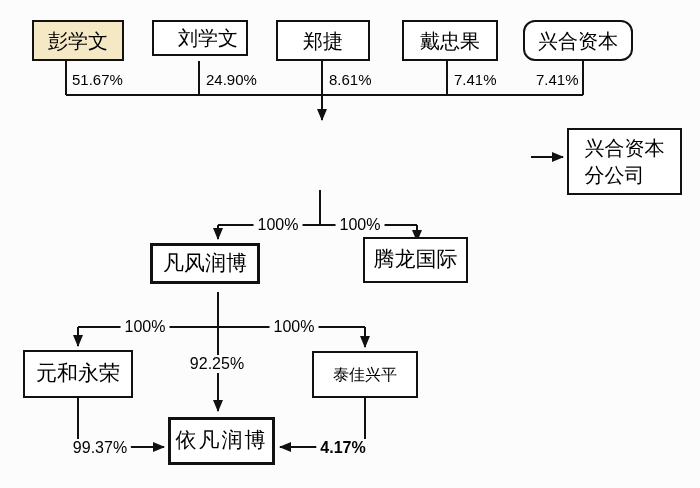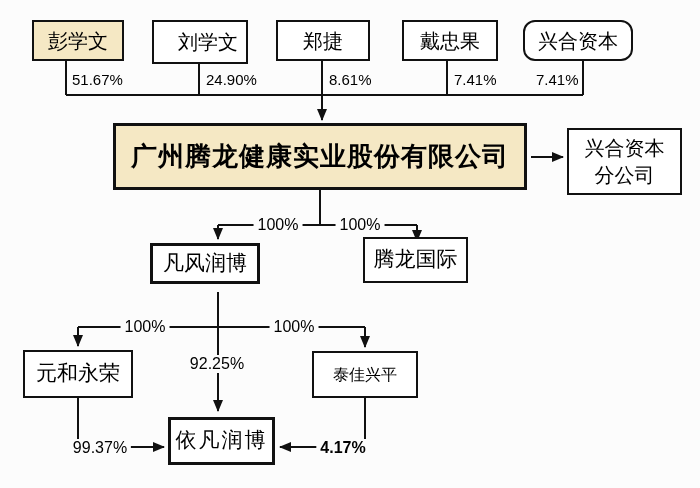--- a/index.html
+++ b/index.html
@@ -12,30 +12,30 @@
     font-family:"Liberation Serif","DejaVu Serif",serif;
     color:#000;
   }
   #connectors{position:absolute;left:0;top:0;width:700px;height:488px;}
 
   .node{
     position:absolute;
     border:2.5px solid #111;
     background:#ffffff;
     display:flex;align-items:center;justify-content:center;
-    text-align:center;
+    text-align:left;
     font-size:20px;
     box-sizing:border-box;
     line-height:1.2;
   }
   .node.hl{background:#f5e8c4;}
   .node.thick{border-width:3px;}
 
   #sh-0{left:32px;top:20px;width:92px;height:41px;}
-  #sh-1{left:152px;top:20px;width:96px;height:44px;padding-left:16px;}
+  #sh-1{left:152px;top:20px;width:96px;height:36px;padding-left:16px;}
   #sh-2{left:276px;top:20px;width:94px;height:41px;}
   #sh-3{left:402px;top:20px;width:96px;height:41px;}
   #sh-4{left:523px;top:20px;width:110px;height:41px;border-radius:12px;}
 
   #main-co{left:113px;top:123px;width:414px;height:67px;font-size:26px;font-weight:bold;letter-spacing:1px;}
   #branch-co{left:567px;top:128px;width:115px;height:67px;font-size:20px;line-height:1.35;}
 
   #t1-0{left:150px;top:243px;width:110px;height:41px;font-size:21px;}
   #t1-1{left:363px;top:237px;width:105px;height:46px;font-size:21px;}
   #t2-0{left:23px;top:350px;width:110px;height:48px;font-size:21px;}
@@ -113,21 +113,20 @@
   <div class="node" id="sh-2">郑捷</div>
   <div class="node" id="sh-3">戴忠果</div>
   <div class="node" id="sh-4">兴合资本</div>
 
   <div class="pct" id="p-0">51.67%</div>
   <div class="pct" id="p-1">24.90%</div>
   <div class="pct" id="p-2">8.61%</div>
   <div class="pct" id="p-3">7.41%</div>
   <div class="pct" id="p-4">7.41%</div>
 
-  <div class="node hl thick" id="main-co">广州腾龙健康实业股份有限公司</div>
   <div class="node" id="branch-co">
     <span>
       <span>兴合资本</span><br>
       <span>分公司</span>
     </span>
   </div>
 
   <div class="node thick" id="t1-0">凡风润博</div>
   <div class="node" id="t1-1">腾龙国际</div>
   <div class="pct on-line" id="p-t1-0">100%</div>

